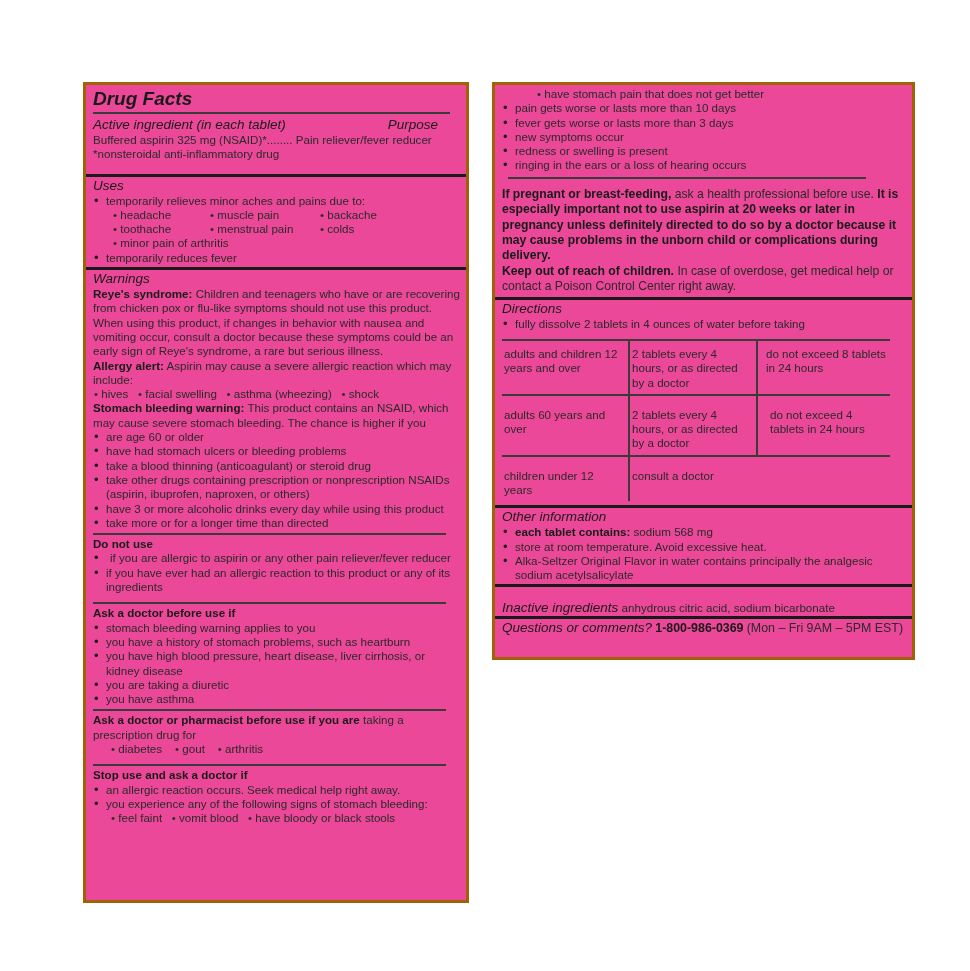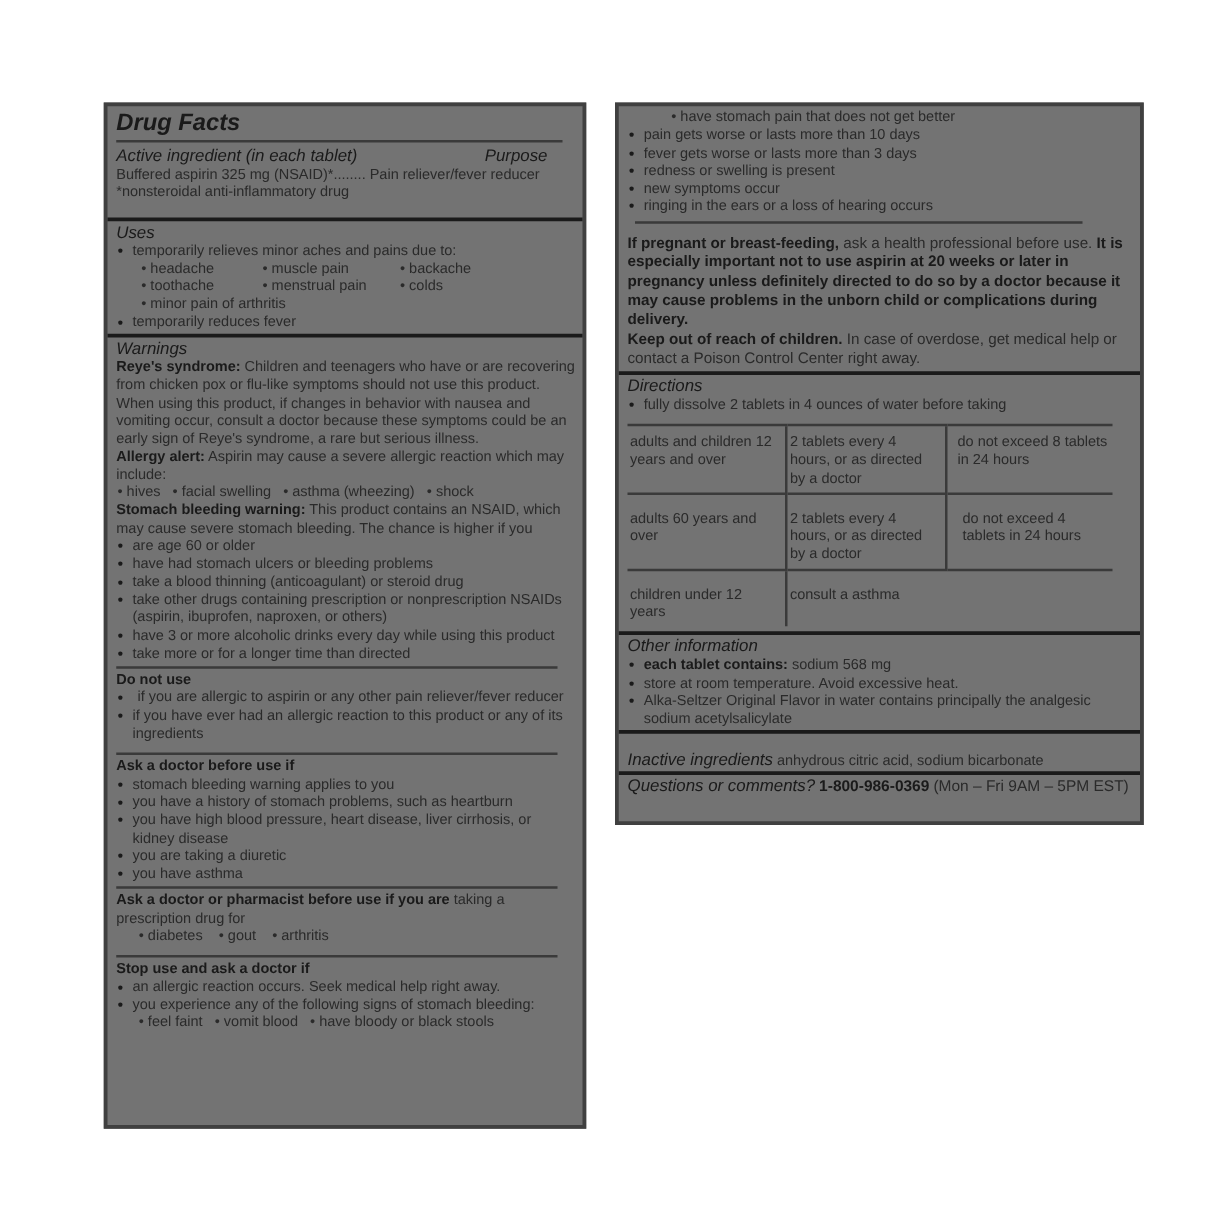--- a/index.html
+++ b/index.html
@@ -1,18 +1,18 @@
 <!DOCTYPE html>
 <html><head>
 <meta charset="utf-8">
 <style>
   html, body { margin:0; padding:0; background:#ffffff; }
   body { width:970px; height:971px; position:relative; overflow:hidden;
          font-family:"Liberation Sans", sans-serif; color:#2a2a2a; }
-  .panel { position:absolute; border:3px solid #404040; background:#737373; box-sizing:border-box; }
+  .panel { position:absolute; border:3px solid #a16207; background:#ec4899; box-sizing:border-box; }
   #left { left:83px; top:82px; width:386px; height:821px; }
   #right { left:492px; top:82px; width:423px; height:578px; }
   .sec { position:relative; padding:1px 6px 2px 7px; font-size:11.6px; line-height:14.3px; }
   .sec.boxed { border-top:3px solid #1a1a1a; }
   .rule { border-top:2px solid #3a3a3a; margin:3px 0 2px 0; }
   .h-ital { font-weight:normal; font-style:italic; font-size:13.5px; line-height:16px; color:#1a1a1a; }
   .title { font-weight:bold; font-style:italic; font-size:19px; line-height:22px; color:#1a1a1a; padding-top:2px; }
   .hbold { font-weight:bold; color:#1a1a1a; }
   ul { list-style:none; margin:0; padding:0; }
   li { position:relative; padding-left:13px; }
@@ -132,22 +132,22 @@
 </div>
 
 <div id="right" class="panel">
   <div class="sec" style="padding-top:2px;">
     <div style="padding-left:35px;">
       • <span>have stomach pain that does not get better</span>
     </div>
     <ul>
       <li>pain gets worse or lasts more than 10 days</li>
       <li>fever gets worse or lasts more than 3 days</li>
+      <li>new symptoms occur</li>
       <li>redness or swelling is present</li>
-      <li>new symptoms occur</li>
       <li>ringing in the ears or a loss of hearing occurs</li>
     </ul>
     <div class="rule" style="margin:4px 40px 8px 6px;"></div>
     <div style="font-size:12.2px; line-height:15.4px;">
       <span class="hbold">If pregnant or breast-feeding,</span>
       <span>ask a health professional before use.</span>
       <span class="hbold">It is especially important not to use aspirin at 20 weeks or later in pregnancy unless definitely directed to do so by a doctor because it may cause problems in the unborn child or complications during delivery.</span>
     </div>
     <div style="font-size:12.2px; line-height:15.4px;">
       <span class="hbold">Keep out of reach of children.</span>
@@ -167,21 +167,21 @@
         <td class="c2" style="width:120px;">2 tablets every 4 hours, or as directed by a doctor</td>
         <td class="c3">do not exceed 8 tablets in 24 hours</td>
       </tr>
       <tr>
         <td style="padding-top:12px;">adults 60 years and over</td>
         <td class="c2" style="padding-top:12px;">2 tablets every 4 hours, or as directed by a doctor</td>
         <td class="c3" style="padding-top:12px; padding-left:12px;">do not exceed 4 tablets in 24 hours</td>
       </tr>
       <tr>
         <td style="padding-top:12px;">children under 12 years</td>
-        <td class="c2" style="padding-top:12px;">consult a asthma</td>
+        <td class="c2" style="padding-top:12px;">consult a doctor</td>
         <td class="c3"></td>
       </tr>
     </tbody>
       </table>
   </div>
 
   <div class="sec boxed">
     <div class="h-ital">Other information</div>
     <ul>
       <li>

